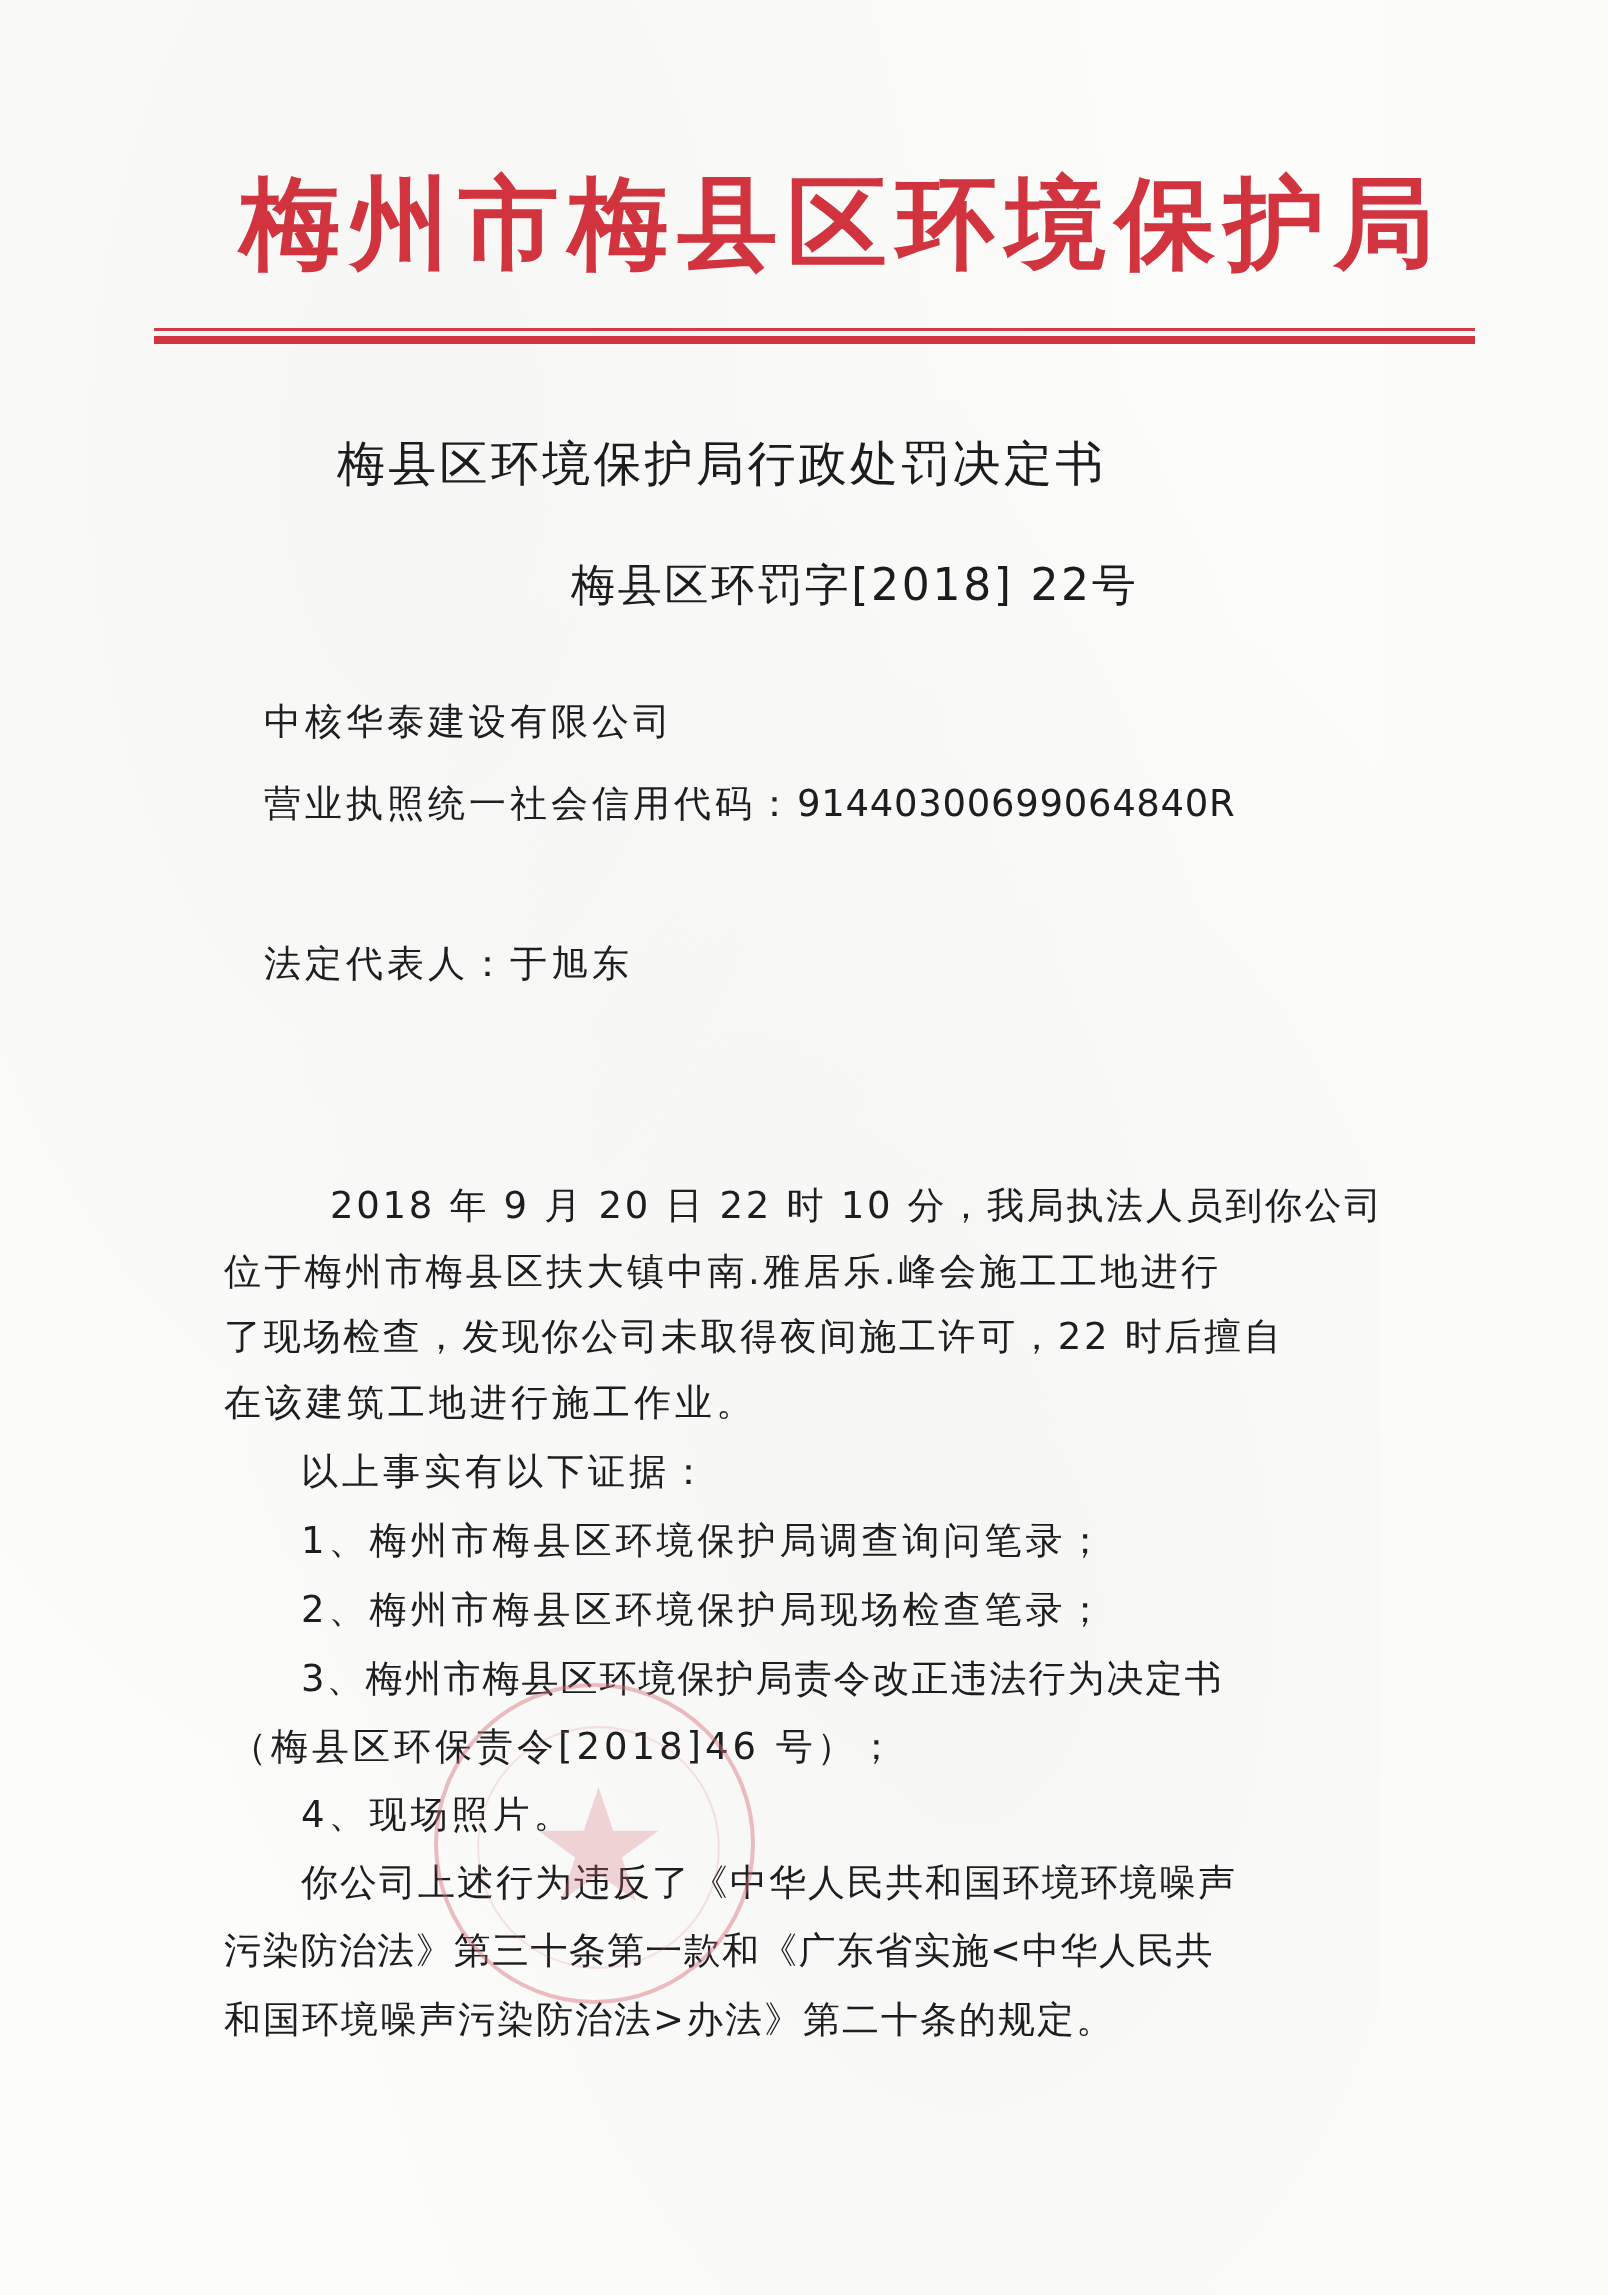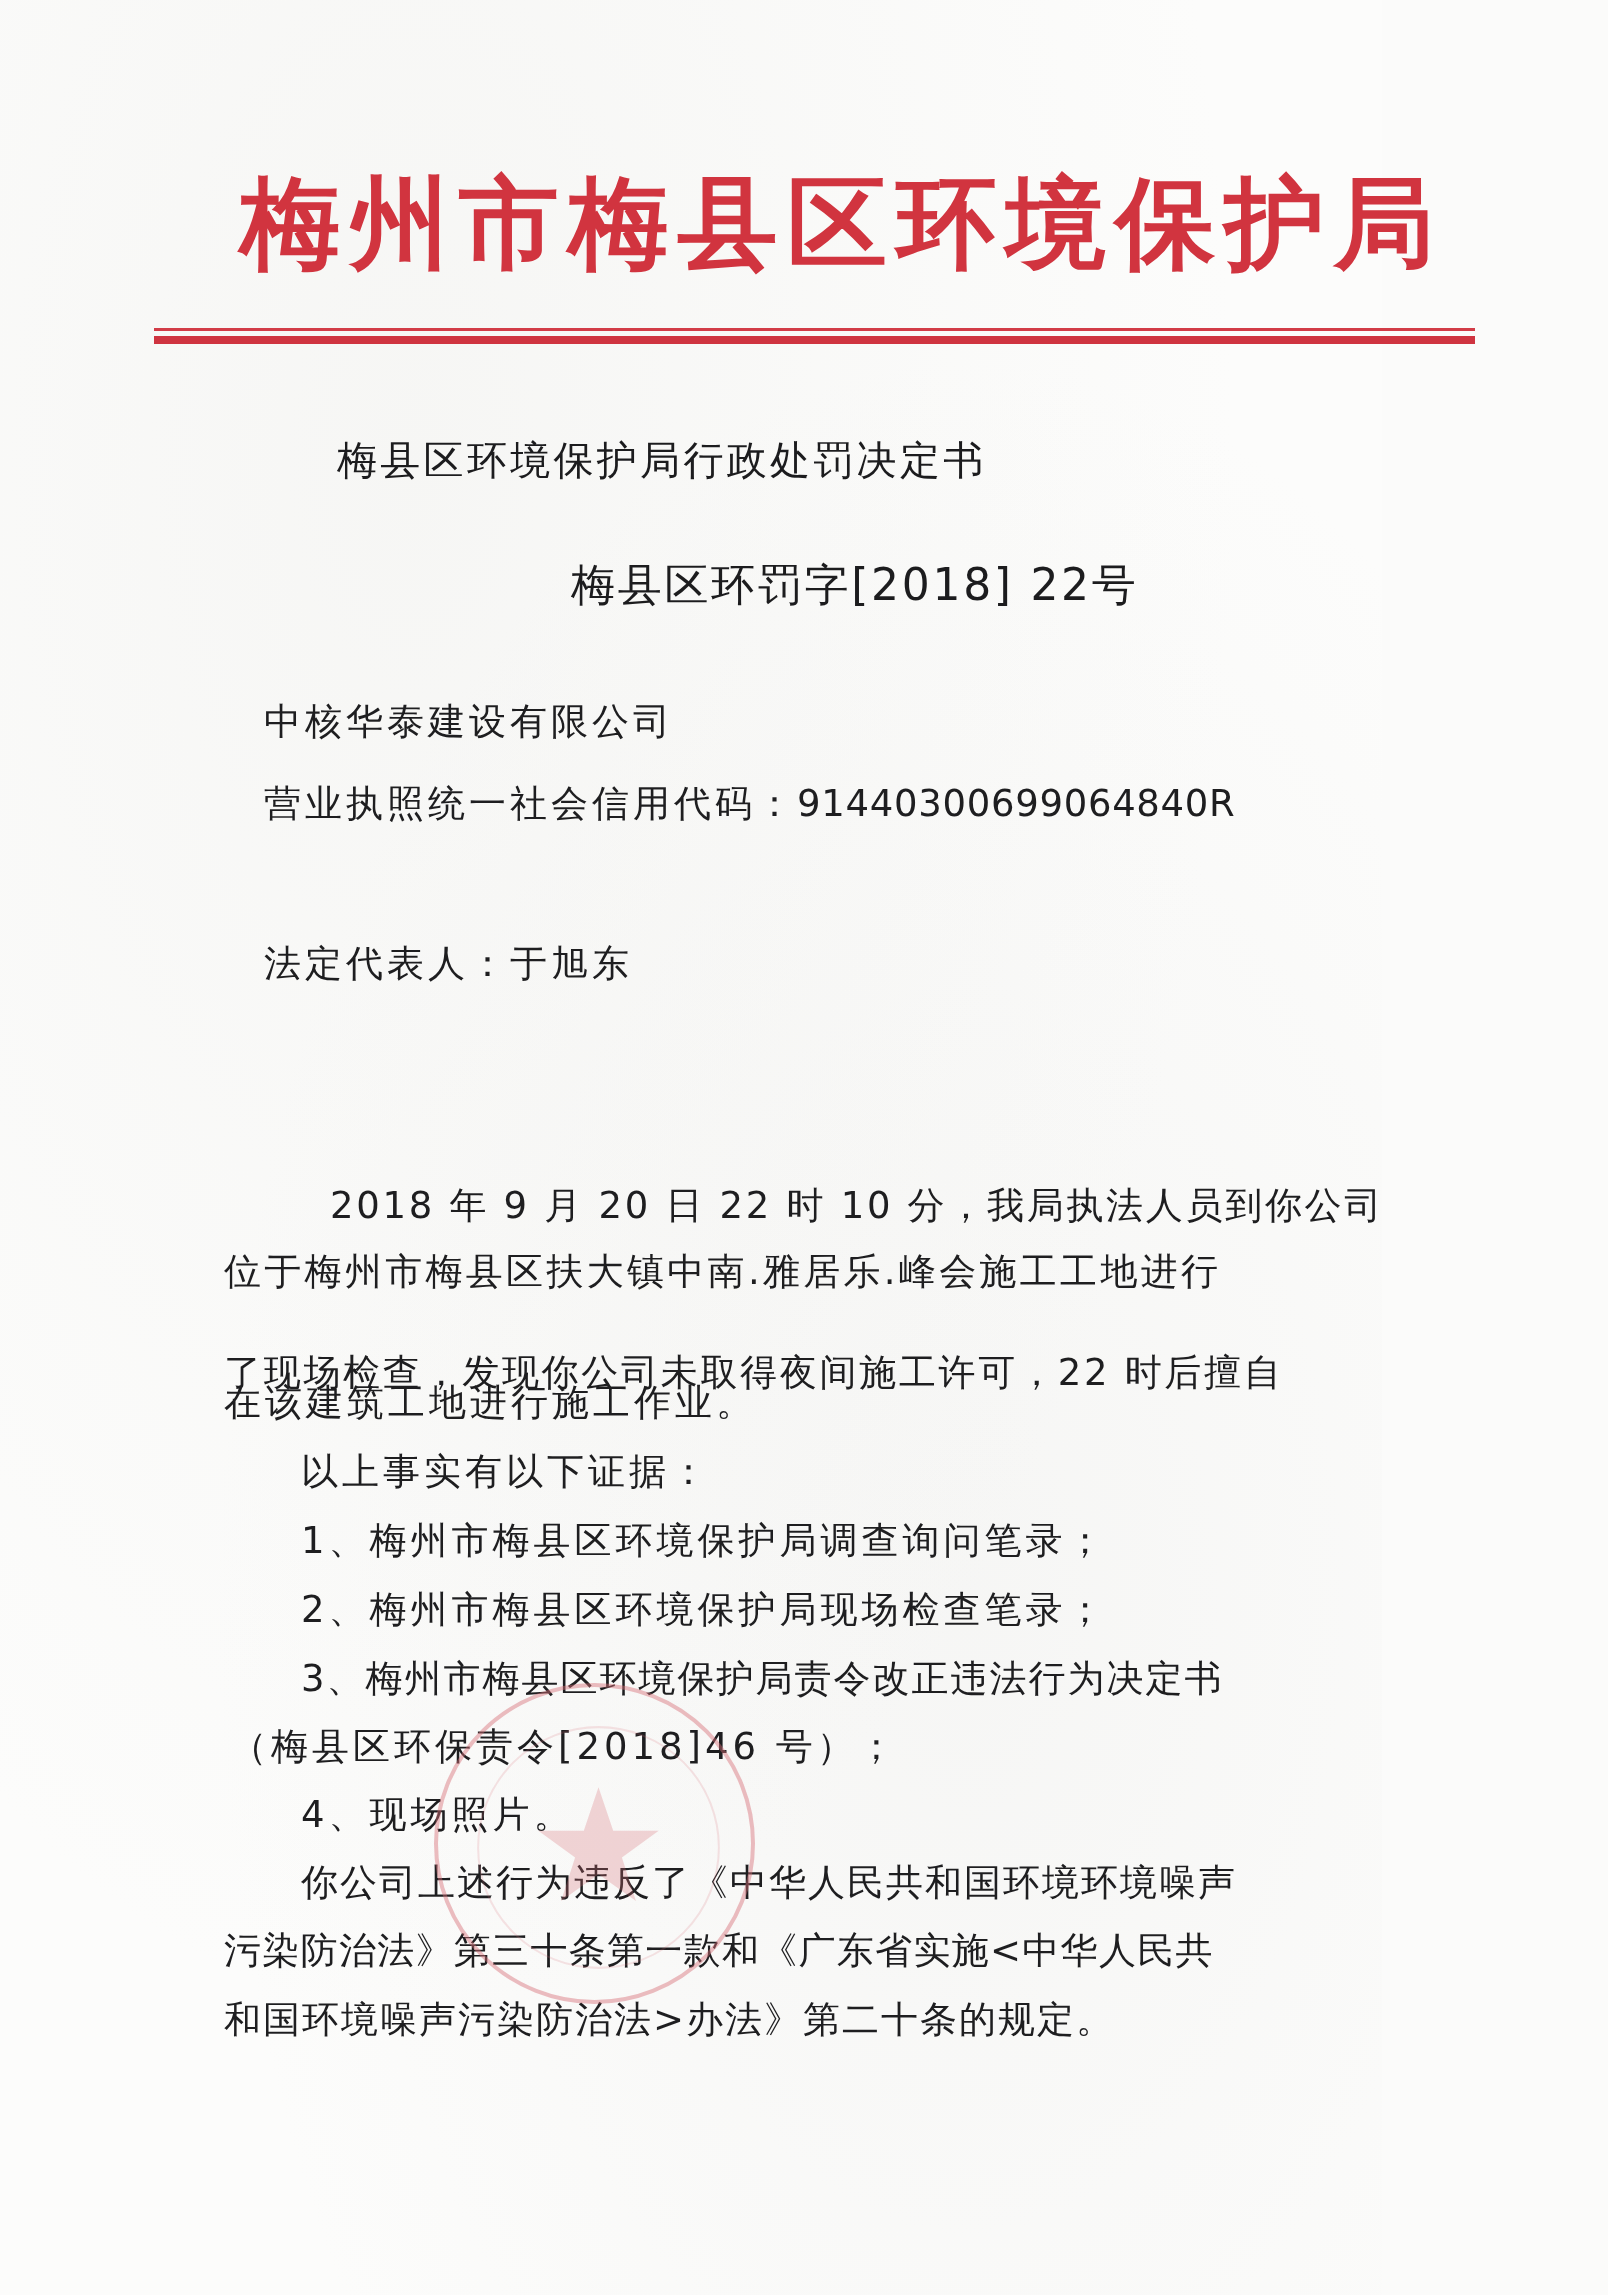--- a/index.html
+++ b/index.html
@@ -36,22 +36,22 @@
     background: #d23c47;
   }
   .rule-thick {
     position: absolute; left: 154px; width: 1321px; top: 336px; height: 8px;
     background: #cf3440;
   }
 
   
   .doc-title {
     left: 337px; top: 434px;
-    font-size: 40px; line-height: 60px; letter-spacing: 3.3px;
-    font-family: Liberation Mono, monospace;
+    font-size: 48px; line-height: 60px; letter-spacing: 3.3px;
+    font-family: Liberation Sans, sans-serif;
     color: #1c1c1e;
   }
   .doc-number {
     left: 571px; top: 531px;
     font-size: 44px; line-height: 41px; letter-spacing: 2.7px;
     font-family: "DejaVu Sans", "Liberation Sans", sans-serif;
     color: #1c1c1e;
     margin-top: 33px;
   }
 
@@ -106,21 +106,21 @@
   <div class="abs recip" style="top:698px">中核华泰建设有限公司</div>
 
   <div class="abs recip" style="top:780px"><span>营业执照统一社会信用代码：</span><span style="letter-spacing:0.7px;">91440300699064840R</span></div>
 
 
   <div class="abs recip" style="top:940px"><span>法定代表人：</span><span>于旭东</span></div>
 
 
   <div class="abs body-line" style="left:311px; top:1182px; letter-spacing:2.7px;margin-left:19px;">2018 年 9 月 20 日 22 时 10 分，我局执法人员到你公司</div>
   <div class="abs body-line" style="left:224px; top:1248px; letter-spacing:3.3px;">位于梅州市梅县区扶大镇中南.雅居乐.峰会施工工地进行</div>
-  <div class="abs body-line" style="left:224px; top:1313px; letter-spacing:2.7px;margin-top:36px;">了现场检查，发现你公司未取得夜间施工许可，22 时后擅自</div>
+  <div class="abs body-line" style="left:224px; top:1313px; letter-spacing:2.7px;">了现场检查，发现你公司未取得夜间施工许可，22 时后擅自</div>
   <div class="abs body-line" style="left:224px; top:1379px;">在该建筑工地进行施工作业。</div>
   <div class="abs body-line" style="left:301px; top:1448px;">以上事实有以下证据：</div>
   <div class="abs body-line" style="left:301px; top:1517px;">1、梅州市梅县区环境保护局调查询问笔录；</div>
   <div class="abs body-line" style="left:301px; top:1586px;">2、梅州市梅县区环境保护局现场检查笔录；</div>
   <div class="abs body-line" style="left:301px; top:1655px; letter-spacing:2px;">3、梅州市梅县区环境保护局责令改正违法行为决定书</div>
   <div class="abs body-line" style="left:230px; top:1723px;">（梅县区环保责令[2018]46 号）；</div>
   <div class="abs body-line" style="left:301px; top:1791px;">4、现场照片。</div>
   <div class="abs body-line" style="left:301px; top:1859px; letter-spacing:2px;">你公司上述行为违反了《中华人民共和国环境环境噪声</div>
   <div class="abs body-line" style="left:224px; top:1927px; letter-spacing:1.3px;">污染防治法》第三十条第一款和《广东省实施&lt;中华人民共</div>
   <div class="abs body-line" style="left:224px; top:1996px; letter-spacing:2px;">和国环境噪声污染防治法&gt;办法》第二十条的规定。</div>

